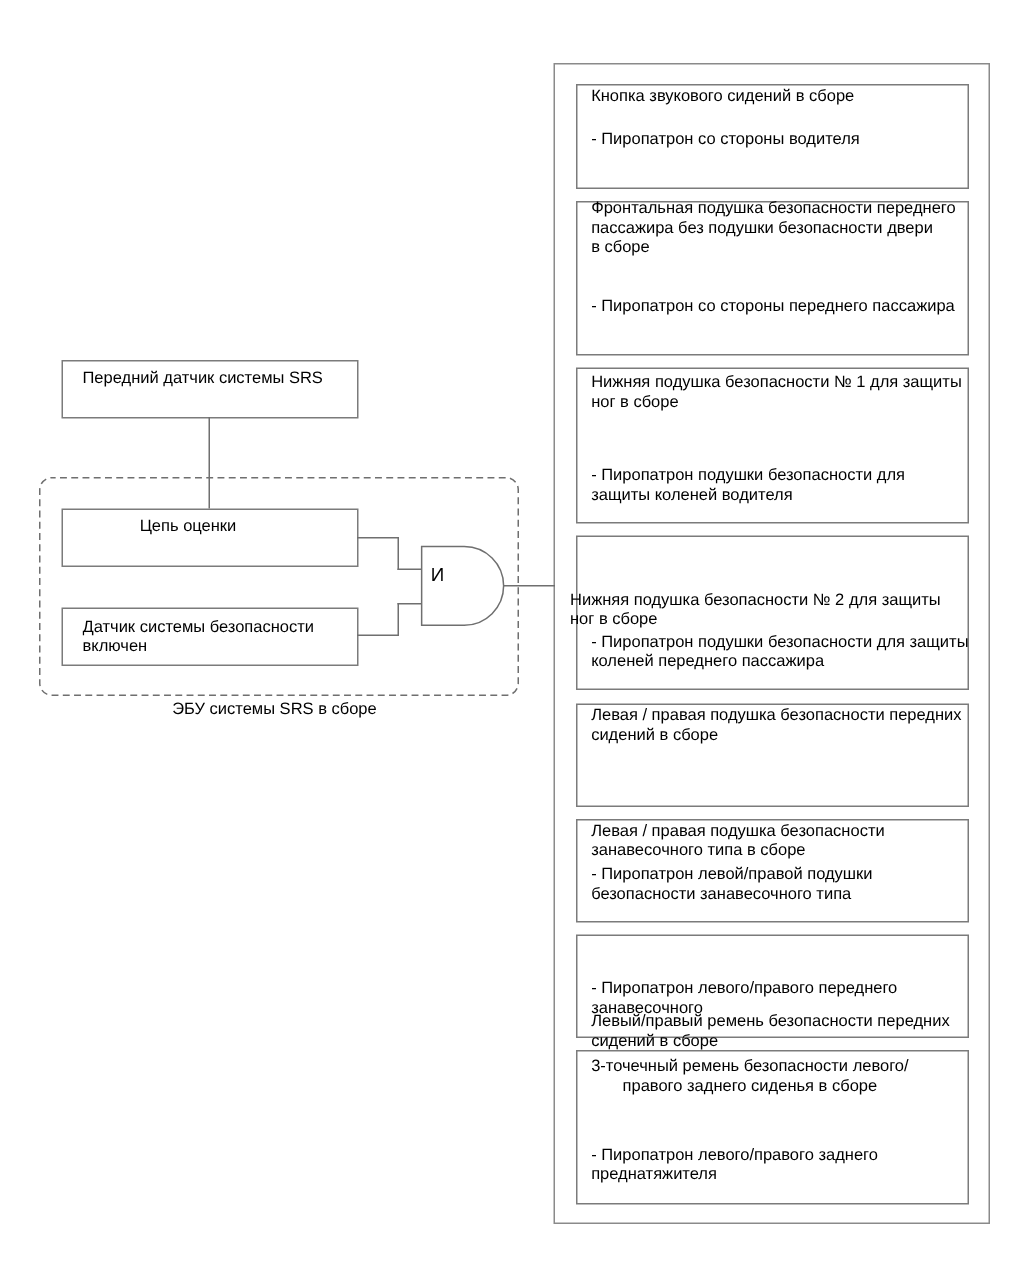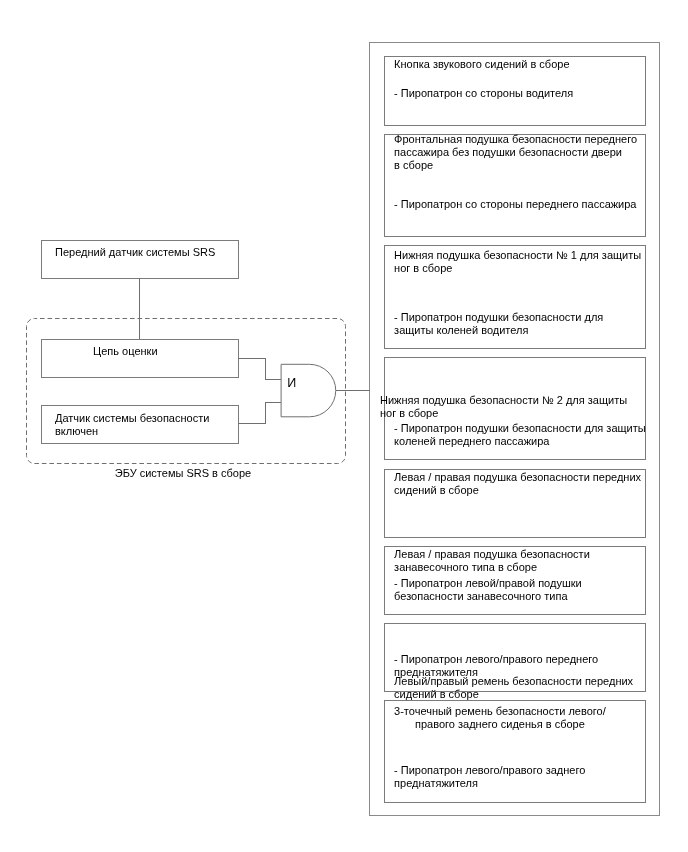--- a/index.html
+++ b/index.html
@@ -44,21 +44,21 @@
 сидений в сборе</div>
 <div class="ibox" style="left:384.3px;top:546px;width:261.6px;height:69px;"></div>
 <div class="txt" style="left:394.1px;top:548.09px;">Левая / правая подушка безопасности
 занавесочного типа в сборе</div>
 <div class="txt" style="left:394.1px;top:577.09px;">- Пиропатрон левой/правой подушки
 безопасности занавесочного типа</div>
 <div class="ibox" style="left:384.3px;top:623px;width:261.6px;height:69px;"></div>
 <div class="txt" style="left:394.1px;top:627.09px;margin-top:48px;">Левый/правый ремень безопасности передних
 сидений в сборе</div>
 <div class="txt" style="left:394.1px;top:653.09px;">- Пиропатрон левого/правого переднего
-преднатяжителя</div>
+занавесочного</div>
 <div class="ibox" style="left:384.3px;top:700px;width:261.6px;height:103px;"></div>
 <div class="txt" style="left:394.1px;top:705.09px;text-align:center;">3-точечный ремень безопасности левого/
 правого заднего сиденья в сборе</div>
 <div class="txt" style="left:394.1px;top:764.09px;">- Пиропатрон левого/правого заднего
 преднатяжителя</div>
 <svg style="left:26px;top:317px;" width="322" height="150" viewBox="0 0 322 150">
  <rect x="0.5" y="1.5" width="319" height="145" rx="8" ry="8" fill="none" stroke="#6f6f6f" stroke-width="1" stroke-dasharray="4.6 2.9" stroke-dashoffset="2"></rect>
 </svg>
 <div class="ibox" style="left:41px;top:240px;width:198px;height:39px;"></div>
 <div class="txt" style="left:55px;top:246.49px;">Передний датчик системы SRS</div>

